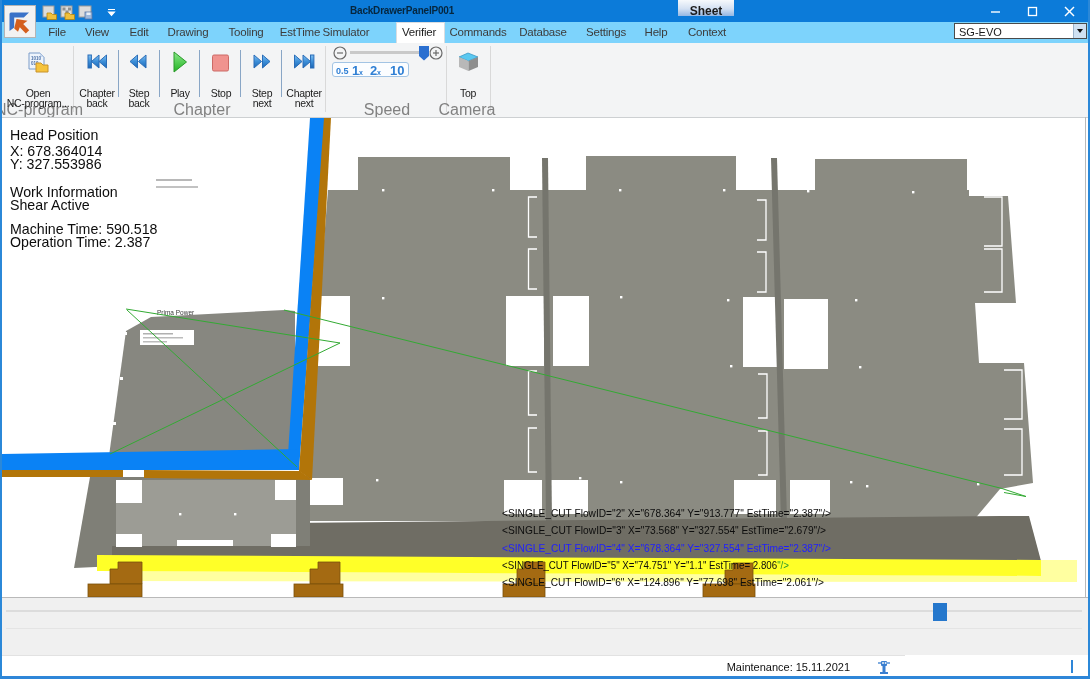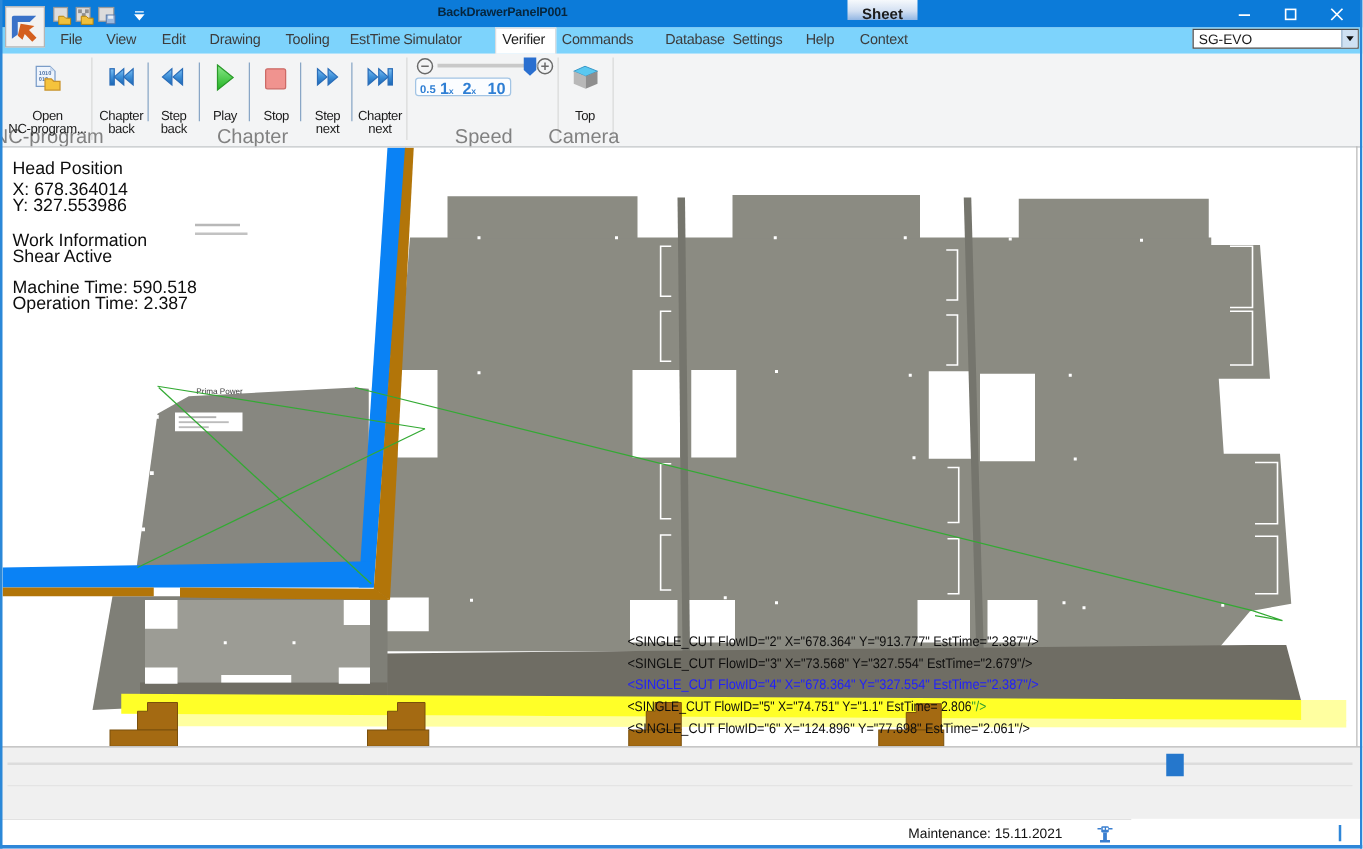--- a/index.html
+++ b/index.html
@@ -73,21 +73,21 @@
 <div id="verifbox" class="abs"></div>
 <div class="mi" style="left:57px">File</div>
 <div class="mi" style="left:97px">View</div>
 <div class="mi" style="left:139px">Edit</div>
 <div class="mi" style="left:188px">Drawing</div>
 <div class="mi" style="left:246px">Tooling</div>
 <div class="mi" style="left:300px">EstTime</div>
 <div class="mi" style="left:346px">Simulator</div>
 <div class="mi" style="left:419px;color:#1c1c1c">Verifier</div>
 <div class="mi" style="left:478px">Commands</div>
-<div class="mi" style="left:556px">Database</div>
+<div class="mi" style="left:543px">Database</div>
 <div class="mi" style="left:606px">Settings</div>
 <div class="mi" style="left:656px">Help</div>
 <div class="mi" style="left:707px">Context</div>
 </div>
 <div id="combo" class="abs">SG-EVO<div id="combobtn" class="abs"></div></div>
 <div id="ribbon" class="abs">
 <div class="gsep" style="left:73px"></div>
 <div class="gsep" style="left:325px"></div>
 <div class="gsep" style="left:446px"></div>
 <div class="gsep" style="left:490px"></div>

